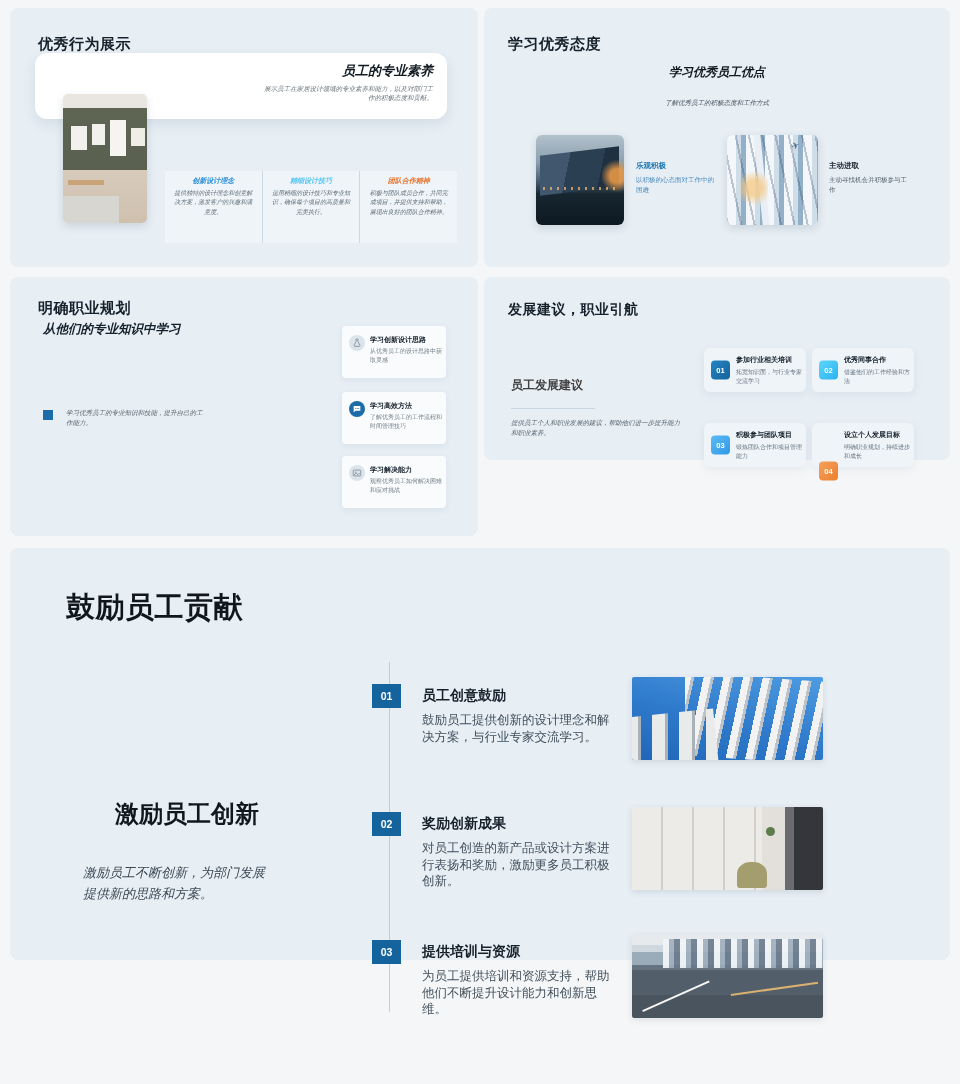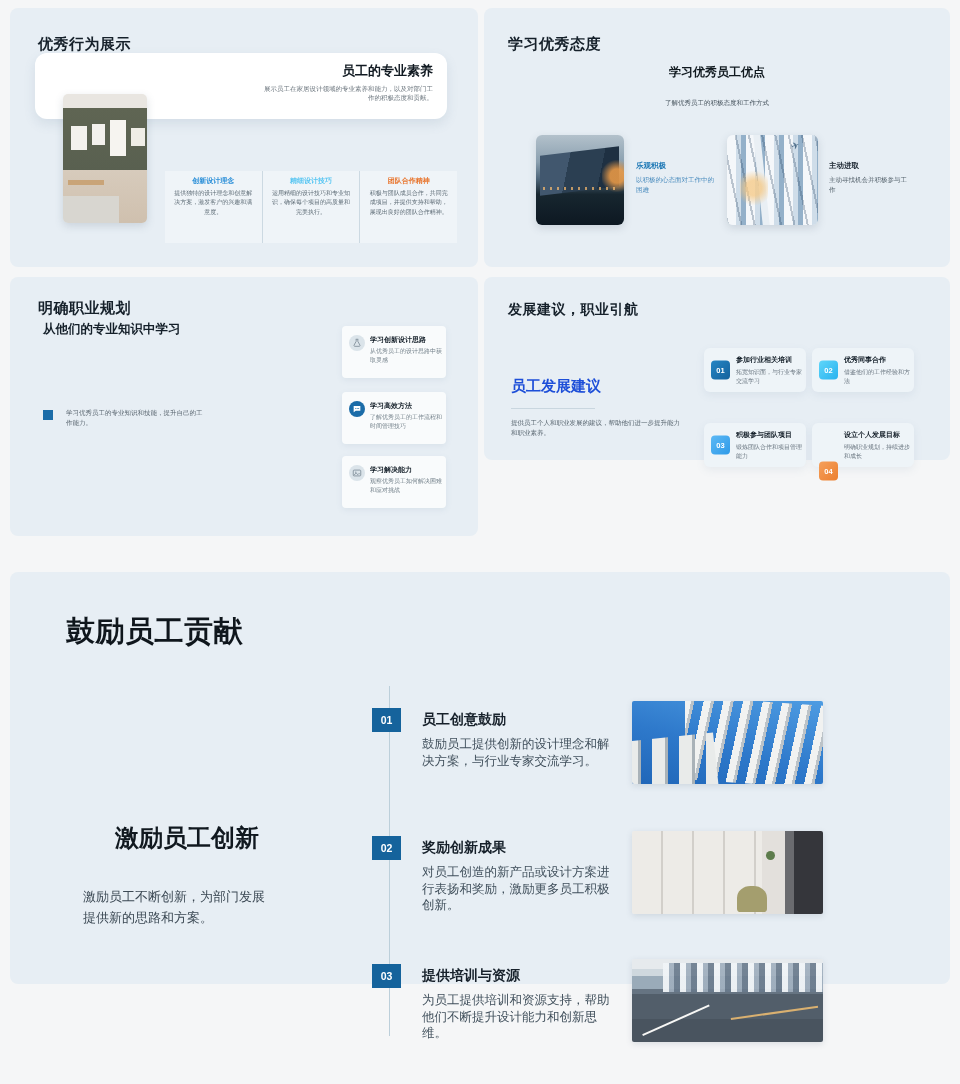--- a/index.html
+++ b/index.html
@@ -3,22 +3,22 @@
 <meta charset="utf-8">
 <style>
   * { box-sizing: border-box; }
   body { margin:0; background:#f5f6f7; font-family:"Liberation Sans", sans-serif; }
   .page { position:relative; width:960px; height:1084px; background:#f5f6f7; overflow:hidden; }
   .panel { position:absolute; background:#e7eef4; border-radius:8px; }
   .s1 { left:10px; top:8px;   width:468px; height:259px; }
   .s2 { left:484px; top:8px;  width:466px; height:259px; }
   .s3 { left:10px; top:277px; width:468px; height:259px; }
   .s4 { left:484px; top:277px;width:466px; height:183px; }
-  .s5 { left:10px; top:572px; width:940px; height:412px;padding-left:48px; }
-  .abs { position:absolute; }
+  .s5 { left:10px; top:548px; width:940px; height:412px;padding-left:48px; }
+  .abs { position:absolute;font-style:italic; }
   .ptitle { position:absolute; margin:0; font-size:15px; font-weight:bold; color:#15202a; letter-spacing:.5px; }
 
   
   .s1-title { left:28px; top:27px; }
   .s1-card { left:25px; top:45px; width:412px; height:66px; background:#ffffff; border-radius:12px;
              box-shadow:0 5px 12px rgba(90,120,150,.14); }
   .s1-card-h { position:absolute; right:14px; top:9px; font-size:13px; font-weight:bold; color:#111a22; }
   .s1-card-d { position:absolute; right:14px; top:31px; width:170px; font-size:6.5px; line-height:1.45;
                color:#6a747c; text-align:right; }
   .s1-photo { left:53px; top:86px; width:84px; height:129px; border-radius:5px; overflow:hidden;
@@ -79,21 +79,21 @@
              border-radius:4px; box-shadow:0 2px 6px rgba(100,130,160,.10); }
   .s3-c1 { top:49px; } .s3-c2 { top:115px; } .s3-c3 { top:179px; }
   .s3-ic { position:absolute; left:7px; top:9px; width:16px; height:16px; border-radius:50%;
            display:flex; align-items:center; justify-content:center; background:#dbe4ea; }
   .s3-ic.blue { background:#1b6ca8; }
   .s3-ch { position:absolute; left:28px; top:9px; font-size:7px; font-weight:bold; color:#15202a; }
   .s3-cd { position:absolute; left:28px; top:21px; right:4px; font-size:6px; line-height:1.5; color:#73808a; }
 
   
   .s4-title { left:24px; top:24px; font-size:14px; }
-  .s4-heading { left:27px; top:100px; font-size:15px; font-weight:bold; color:#1d4ed8; position:absolute; }
+  .s4-heading { left:27px; top:100px; font-size:12px; font-weight:bold; color:#404040; position:absolute; }
   .s4-div { left:27px; top:131px; width:84px; height:1px; background:#c9d6df; }
   .s4-desc { left:27px; top:141px; width:172px; font-size:6.5px; line-height:1.5; color:#55626c; }
   .s4-card { position:absolute; width:102px; min-height:42px; background:#eef4f8; border-radius:6px;
              box-shadow:0 3px 8px rgba(100,130,160,.10); padding:7px 4px 6px 32px; }
   .s4-ca { left:220px; top:71px; } .s4-cb { left:328px; top:71px; }
   .s4-cc { left:220px; top:146px; } .s4-cd2 { left:328px; top:146px; }
   .s4-badge { position:absolute; left:7px; top:50%; transform:translateY(-50%); width:19px; height:19px;
               border-radius:4px; color:#fff; font-size:7.5px; font-weight:bold;
               display:flex; align-items:center; justify-content:center; }
   .b1 { background:linear-gradient(135deg,#2585c4,#15629c); }

